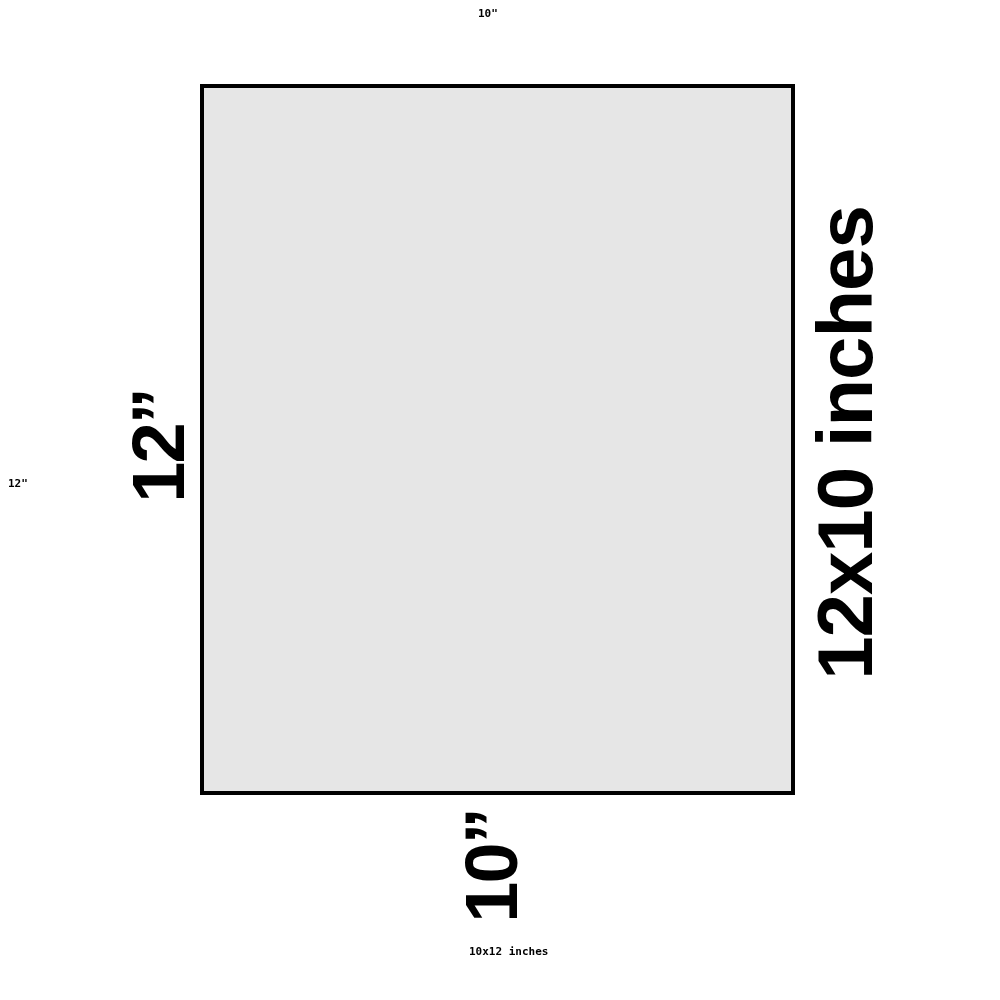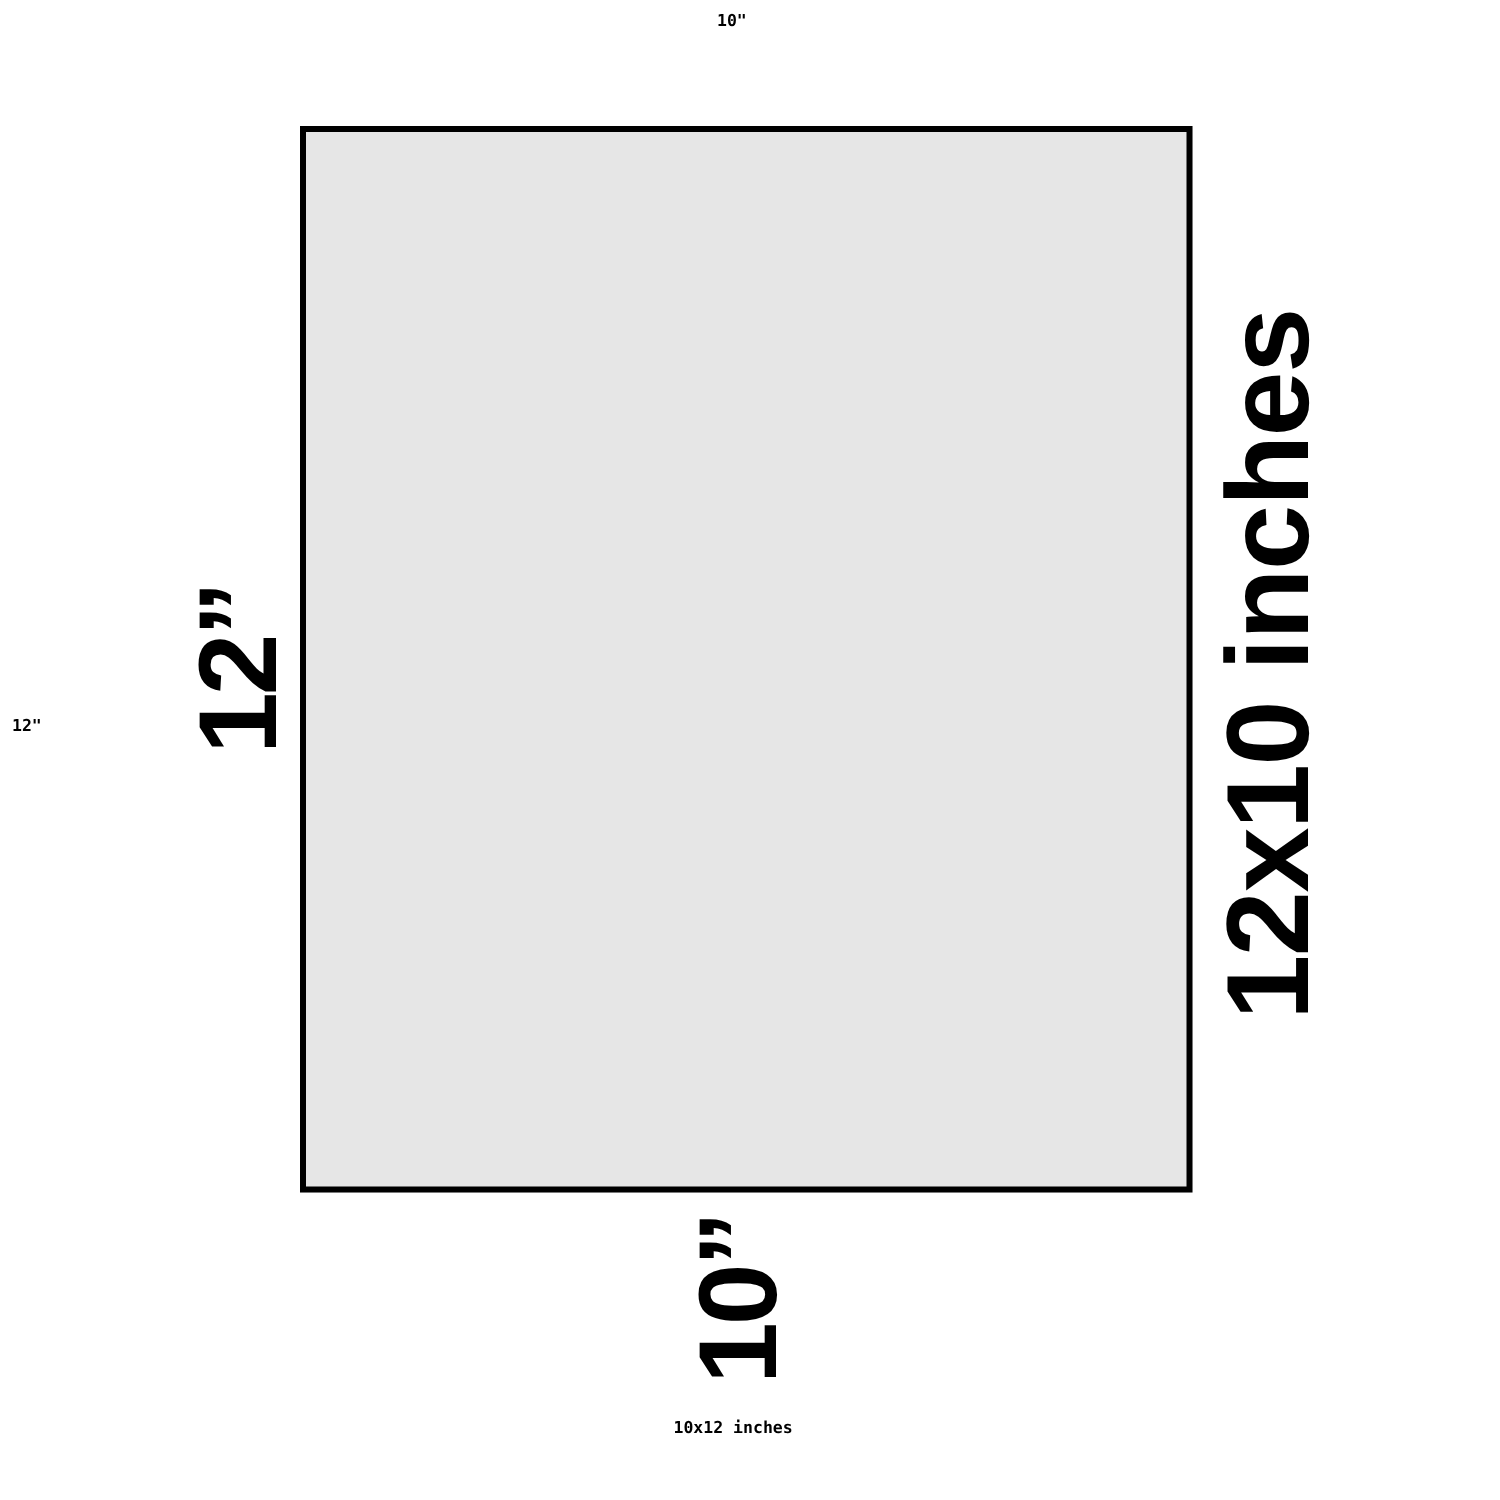--- a/index.html
+++ b/index.html
@@ -88,15 +88,15 @@
   <div class="big-label height-label" style="color: rgb(0, 0, 0);">12”</div>
 
   <div class="big-label width-label" style="color: rgb(0, 0, 0);">10”</div>
 
   <div class="big-label size-label" style="color: rgb(0, 0, 0);">12x10 inches</div>
 
   <div class="small-label top-small" style="color: rgb(0, 0, 0);">10"</div>
 
   <div class="small-label left-small" style="color: rgb(0, 0, 0);">12"</div>
 
-  <div class="small-label bottom-small" style="color: rgb(0, 0, 0);">10x12 inches</div>
+  <div class="small-label bottom-small" style="color: rgb(0, 0, 0); margin-left: 20px;">10x12 inches</div>
 
 </div>
 
 </body></html>

